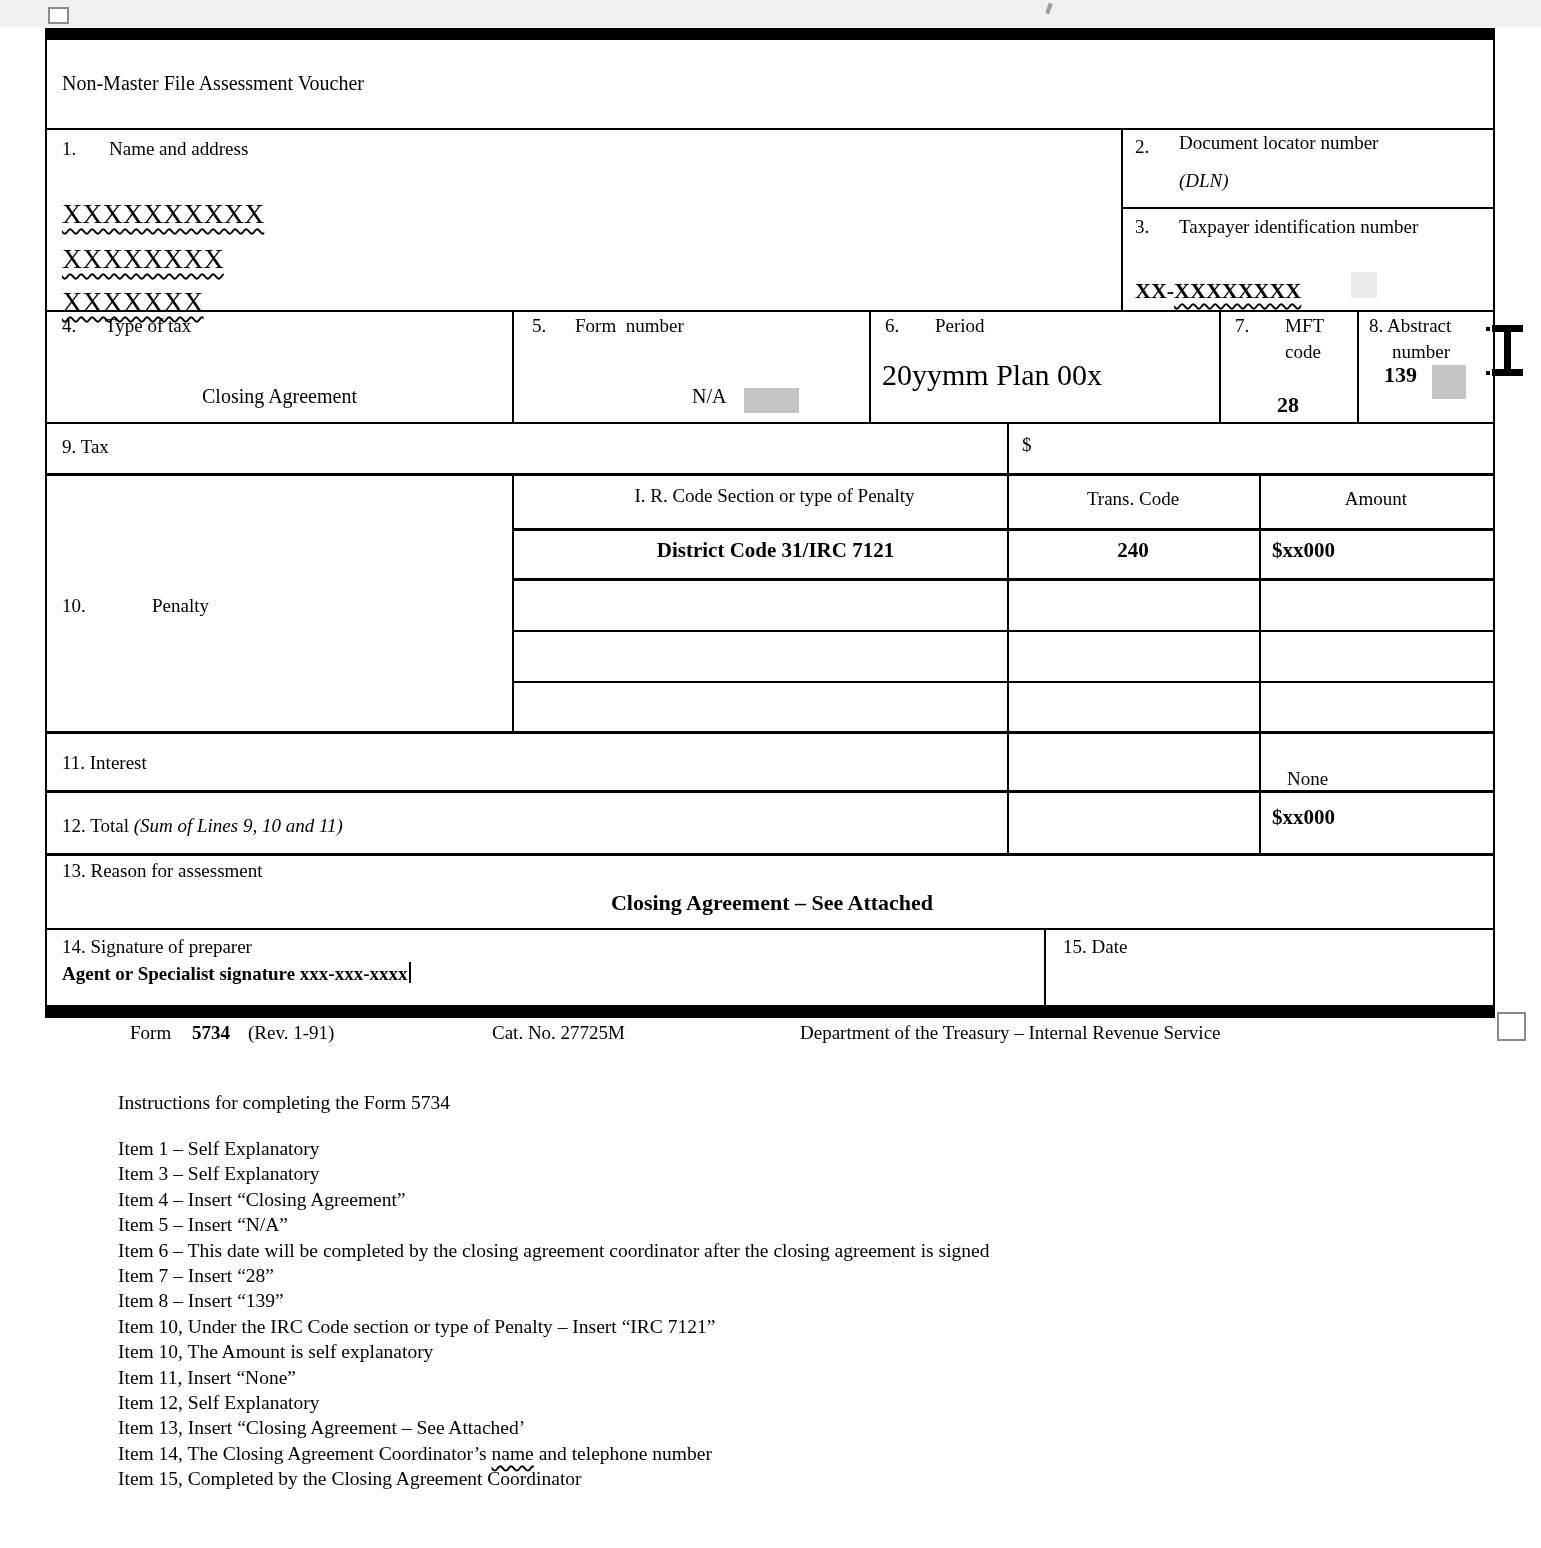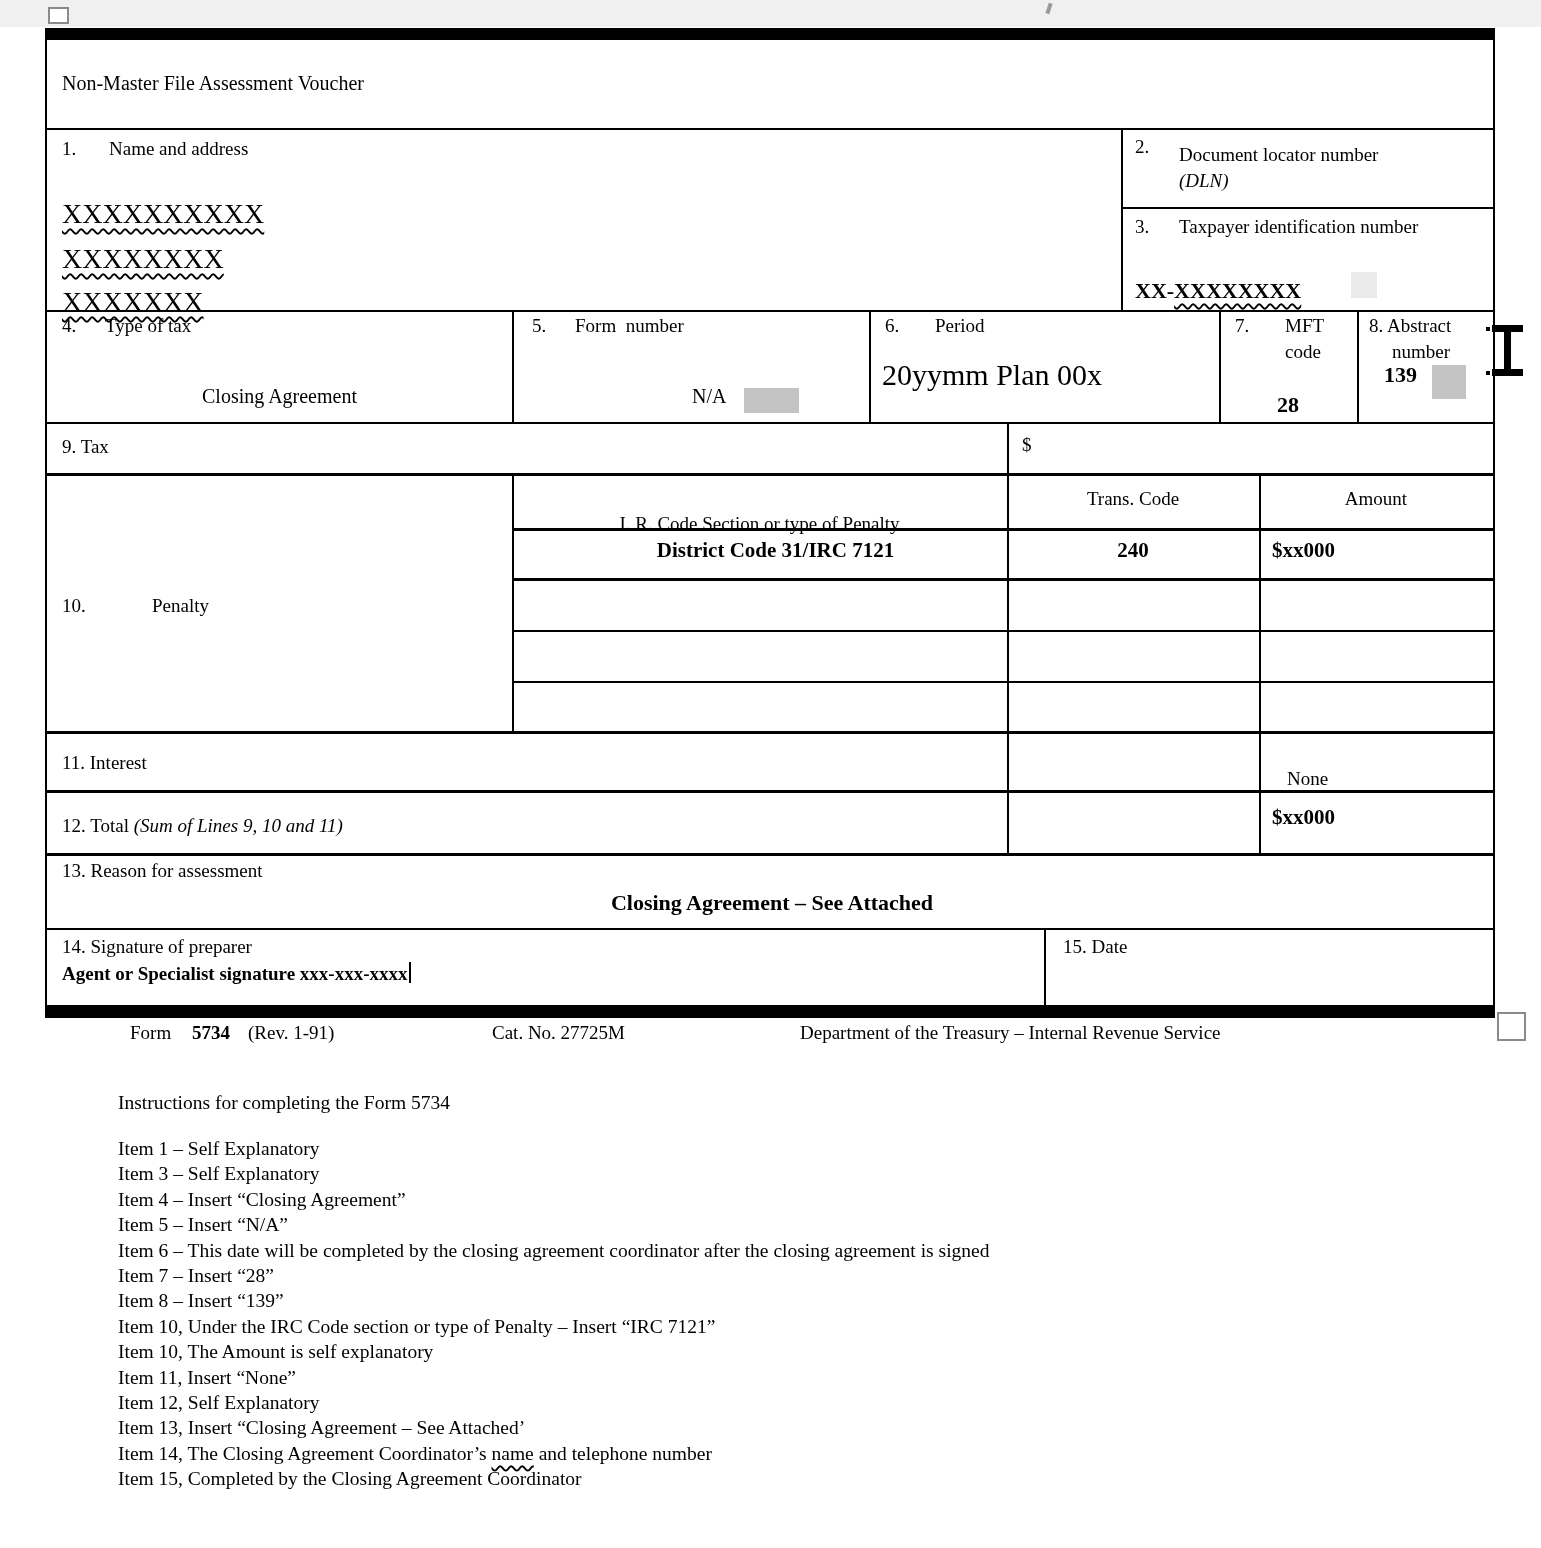--- a/index.html
+++ b/index.html
@@ -61,21 +61,21 @@
 
   <div class="t" style="left:15px;top:32px;font-size:20px;">Non-Master File Assessment Voucher</div>
 
   <div class="t" style="left:15px;top:98px;">1.</div>
   <div class="t" style="left:62px;top:98px;">Name and address</div>
   <div class="t wavy" style="left:15px;top:158px;font-size:28px;">XXXXXXXXXX</div>
   <div class="t wavy" style="left:15px;top:203px;font-size:28px;">XXXXXXXX</div>
   <div class="t wavy" style="left:15px;top:246px;font-size:28px;">XXXXXXX</div>
 
   <div class="t" style="left:1088px;top:96px;">2.</div>
-  <div class="t" style="left:1132px;top:104px;">Document locator number</div>
+  <div class="t" style="left:1132px;top:92px;">Document locator number</div>
   <div class="t i" style="left:1132px;top:122px;">(DLN)</div>
 
   <div class="t" style="left:1088px;top:176px;">3.</div>
   <div class="t" style="left:1132px;top:176px;">Taxpayer identification number</div>
   <div class="t b" style="left:1088px;top:238px;font-size:22px;">
     <span>XX-</span><span class="wavy">XXXXXXXX</span>
   </div>
   <div class="redact-faint" style="left:1304px;top:232px;width:26px;height:26px;"></div>
 
   <div class="t" style="left:15px;top:275px;">4.</div>
@@ -97,21 +97,21 @@
   <div class="t b center" style="left:1172px;width:138px;top:352px;font-size:22px;">28</div>
 
   <div class="t" style="left:1322px;top:275px;">8. Abstract</div>
   <div class="t" style="left:1345px;top:301px;">number</div>
   <div class="t b" style="left:1337px;top:322px;font-size:22px;">139</div>
   <div class="redact" style="left:1385px;top:325px;width:34px;height:34px;"></div>
 
   <div class="t" style="left:15px;top:396px;">9. Tax</div>
   <div class="t" style="left:975px;top:394px;">$</div>
 
-  <div class="t center" style="left:465px;width:495px;top:473px;">I. R. Code Section or type of Penalty</div>
+  <div class="t center" style="left:465px;width:495px;top:445px;padding-left:15px;">I. R. Code Section or type of Penalty</div>
   <div class="t center" style="left:960px;width:252px;top:448px;">Trans. Code</div>
   <div class="t center" style="left:1212px;width:234px;top:448px;">Amount</div>
 
   <div class="t b center" style="left:465px;width:527px;top:498px;font-size:21px;">District Code 31/IRC 7121</div>
   <div class="t b center" style="left:960px;width:252px;top:498px;font-size:21px;">240</div>
   <div class="t b" style="left:1225px;top:498px;font-size:21px;">$xx000</div>
 
   <div class="t" style="left:15px;top:555px;">10.</div>
   <div class="t" style="left:105px;top:555px;">Penalty</div>
 

